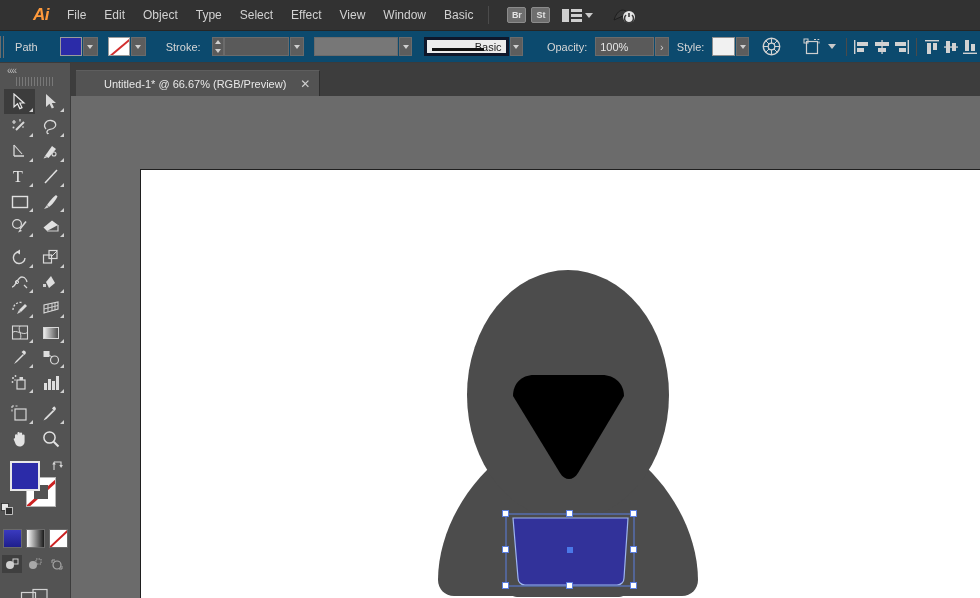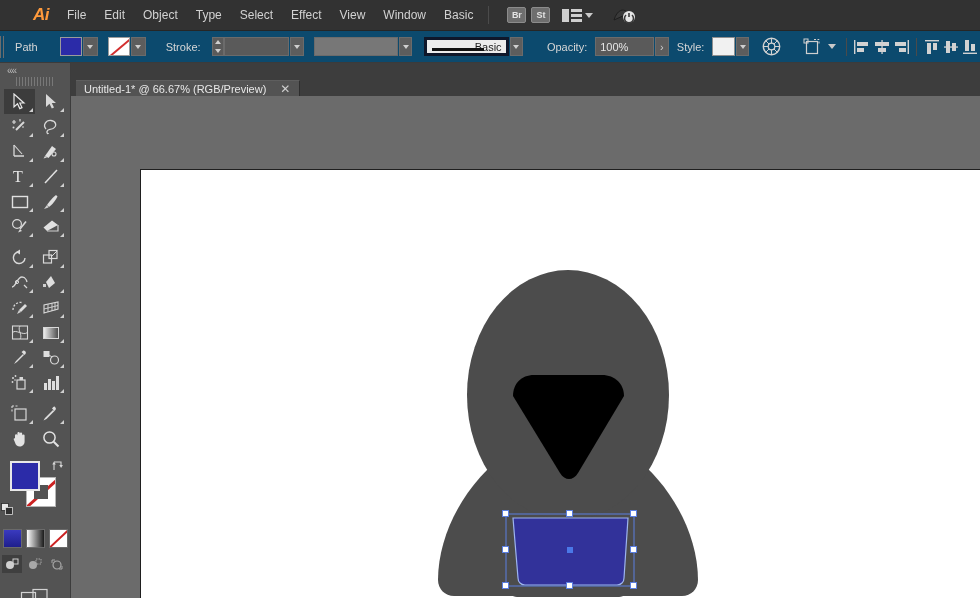--- a/index.html
+++ b/index.html
@@ -111,22 +111,22 @@
     width: 22px; height: 20px; display: flex; align-items: center; justify-content: center;
   }
 
   
   .tabbar {
     position: absolute; left: 0; top: 63px; width: 980px; height: 33px;
     background: #3d3d3d; display: flex; align-items: flex-end;
   }
   .tabbar-left-gap { width: 76px; height: 33px; }
   .doctab {
-    height: 16px; background: #535353; display: flex; align-items: center;
-    padding: 0 9px 0 8px; border-right: 1px solid #2e2e2e; border-top: 1px solid #5e5e5e;
+    height: 26px; background: #535353; display: flex; align-items: center;
+    padding: 0 9px 0 28px; border-right: 1px solid #2e2e2e; border-top: 1px solid #5e5e5e;
     gap: 14px;
   }
   .doctab .title { font-size: 11px; color: #e8e8e8; white-space: nowrap; }
   .doctab .x { font-size: 12px; color: #cfcfcf; cursor: pointer; line-height: 1; }
 
   
   .toolpanel {
     position: absolute; left: 0; top: 63px; width: 71px; height: 535px;
     background: #535353; border-right: 1px solid #3c3c3c;
   }

